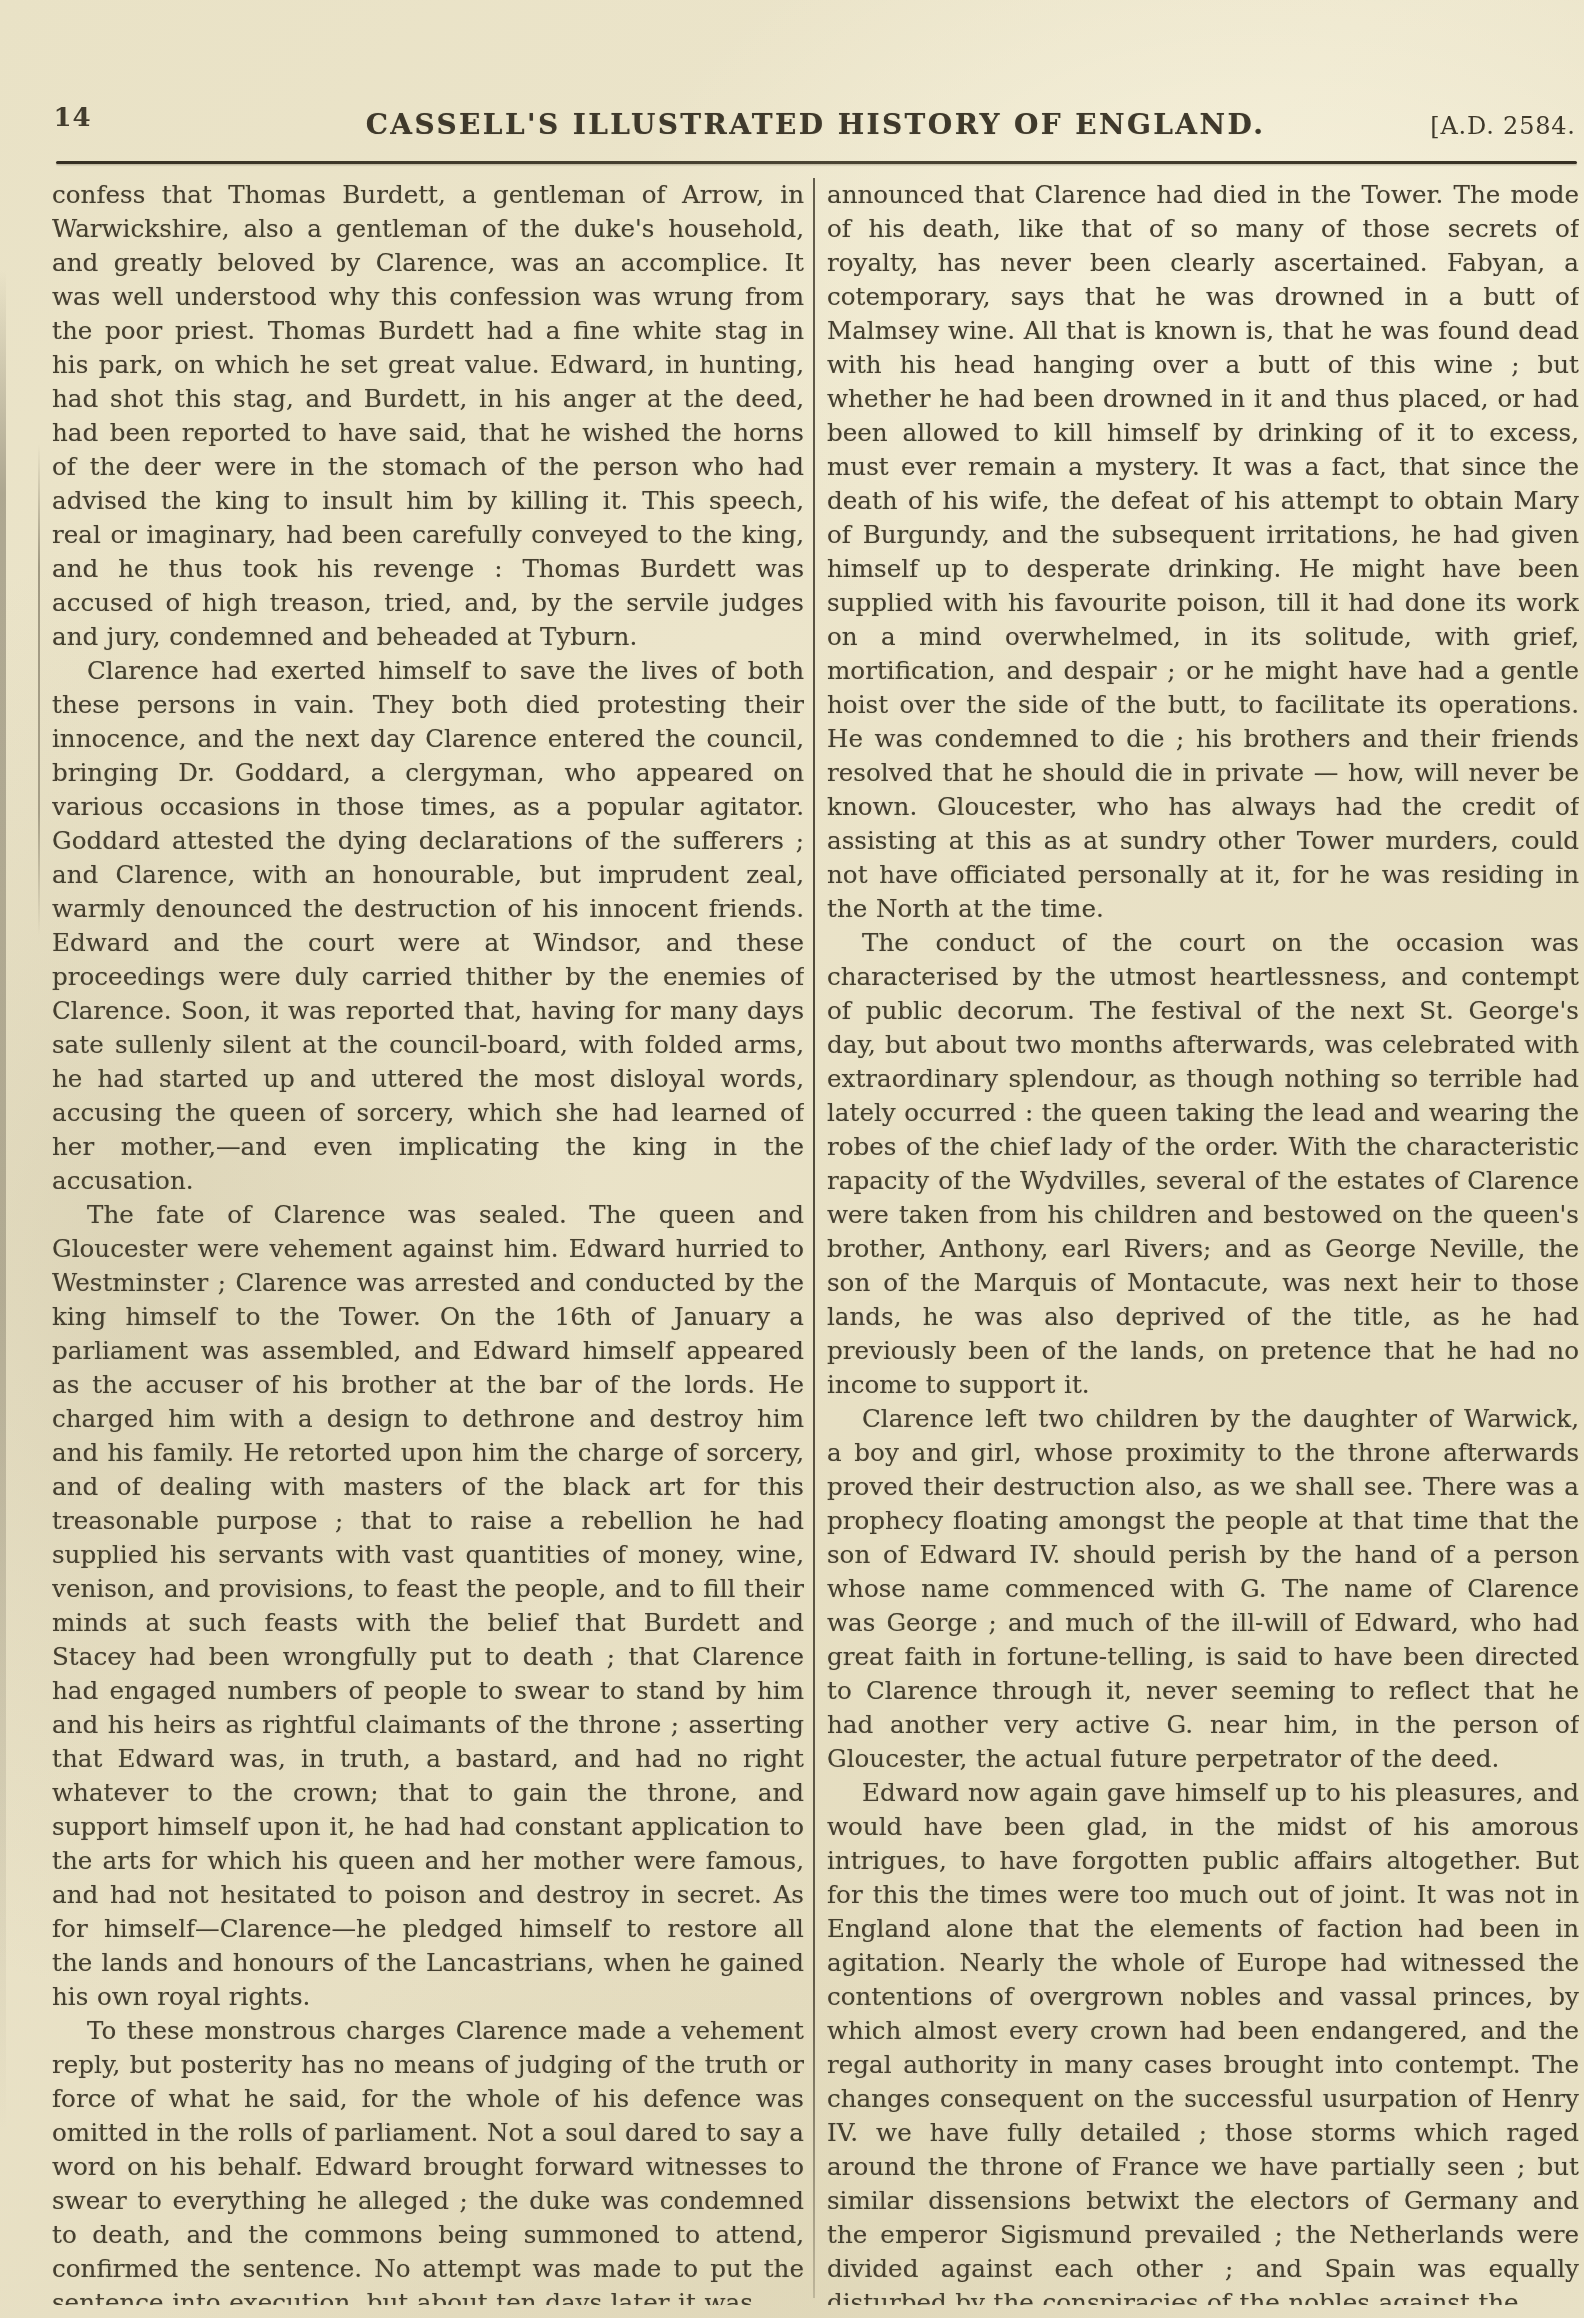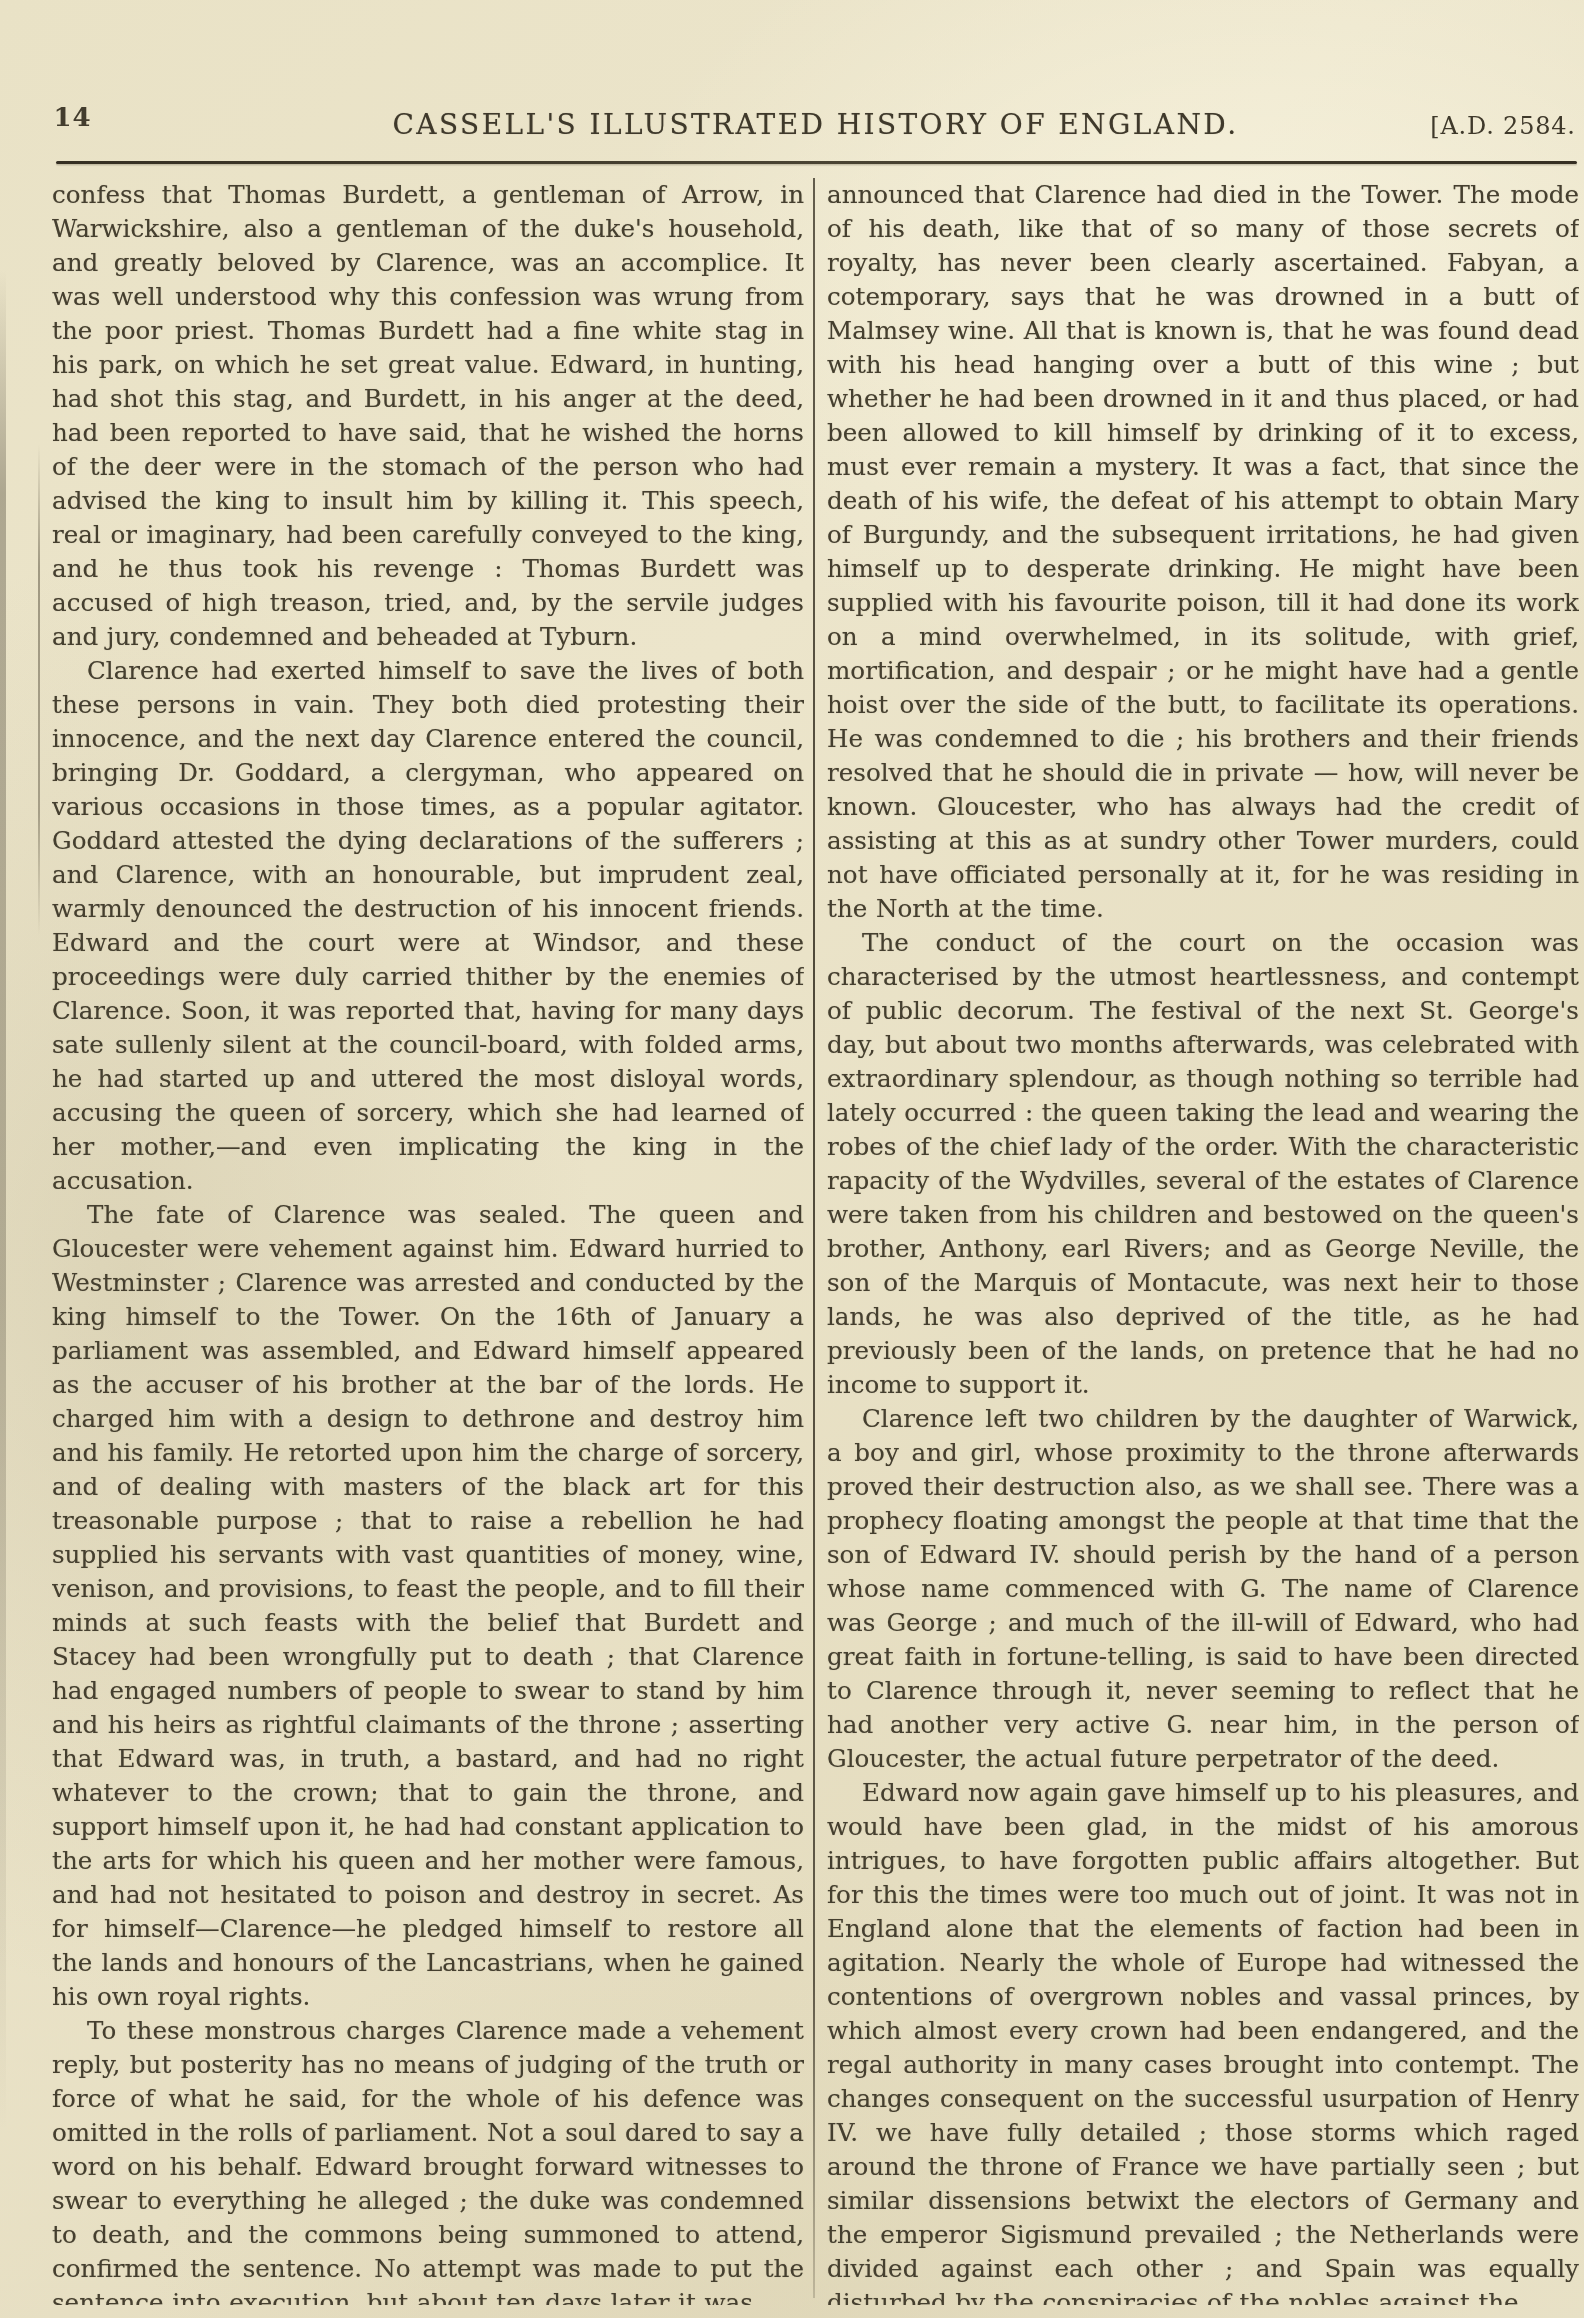--- a/index.html
+++ b/index.html
@@ -52,21 +52,21 @@
     font-size: 26px;
     font-weight: bold;
     letter-spacing: 0.8px;
   }
   .header-title {
     position: absolute;
     left: 0; right: 0;
     top: 14.3px;
     text-align: center;
     font-size: 28px;
-    font-weight: normal;
+    font-weight: bold;
     letter-spacing: 2.4px;
     color: #3f392b;
     text-shadow: 0 0 0.8px rgba(63,57,43,0.45);
   }
   .header-date {
     position: absolute;
     right: 3.2px; top: 17.5px;
     font-size: 24px;
     letter-spacing: 0.8px;
     color: #3f392b;

